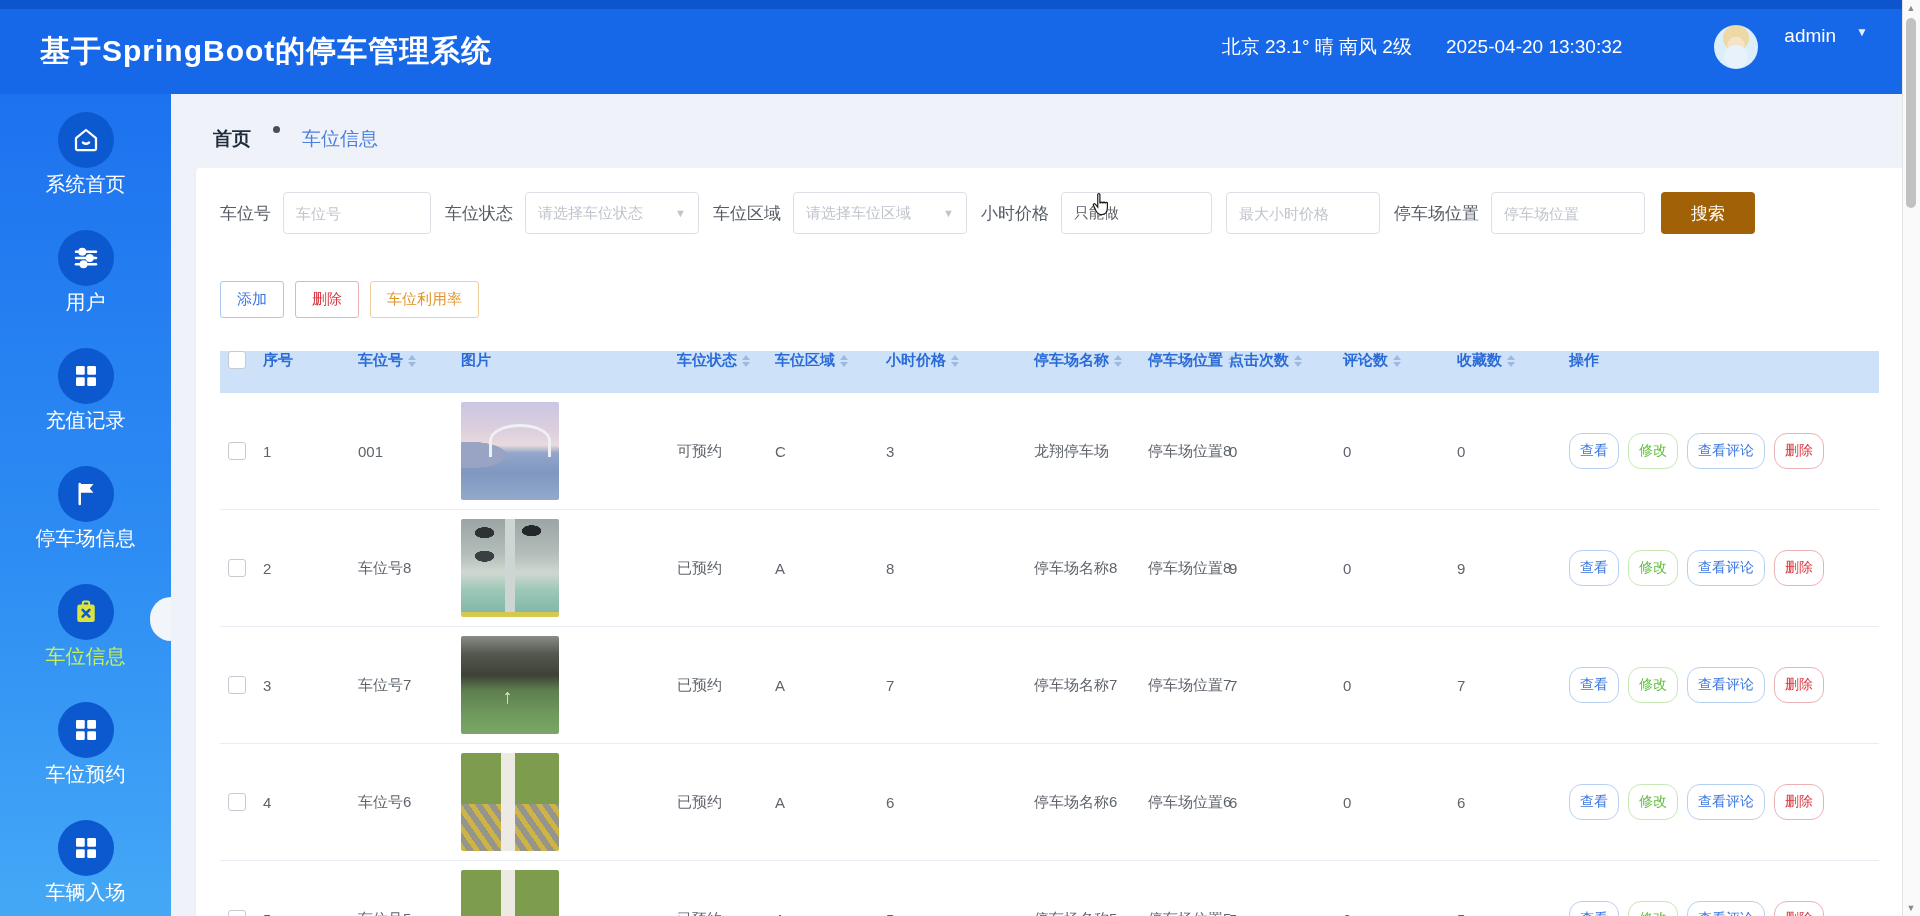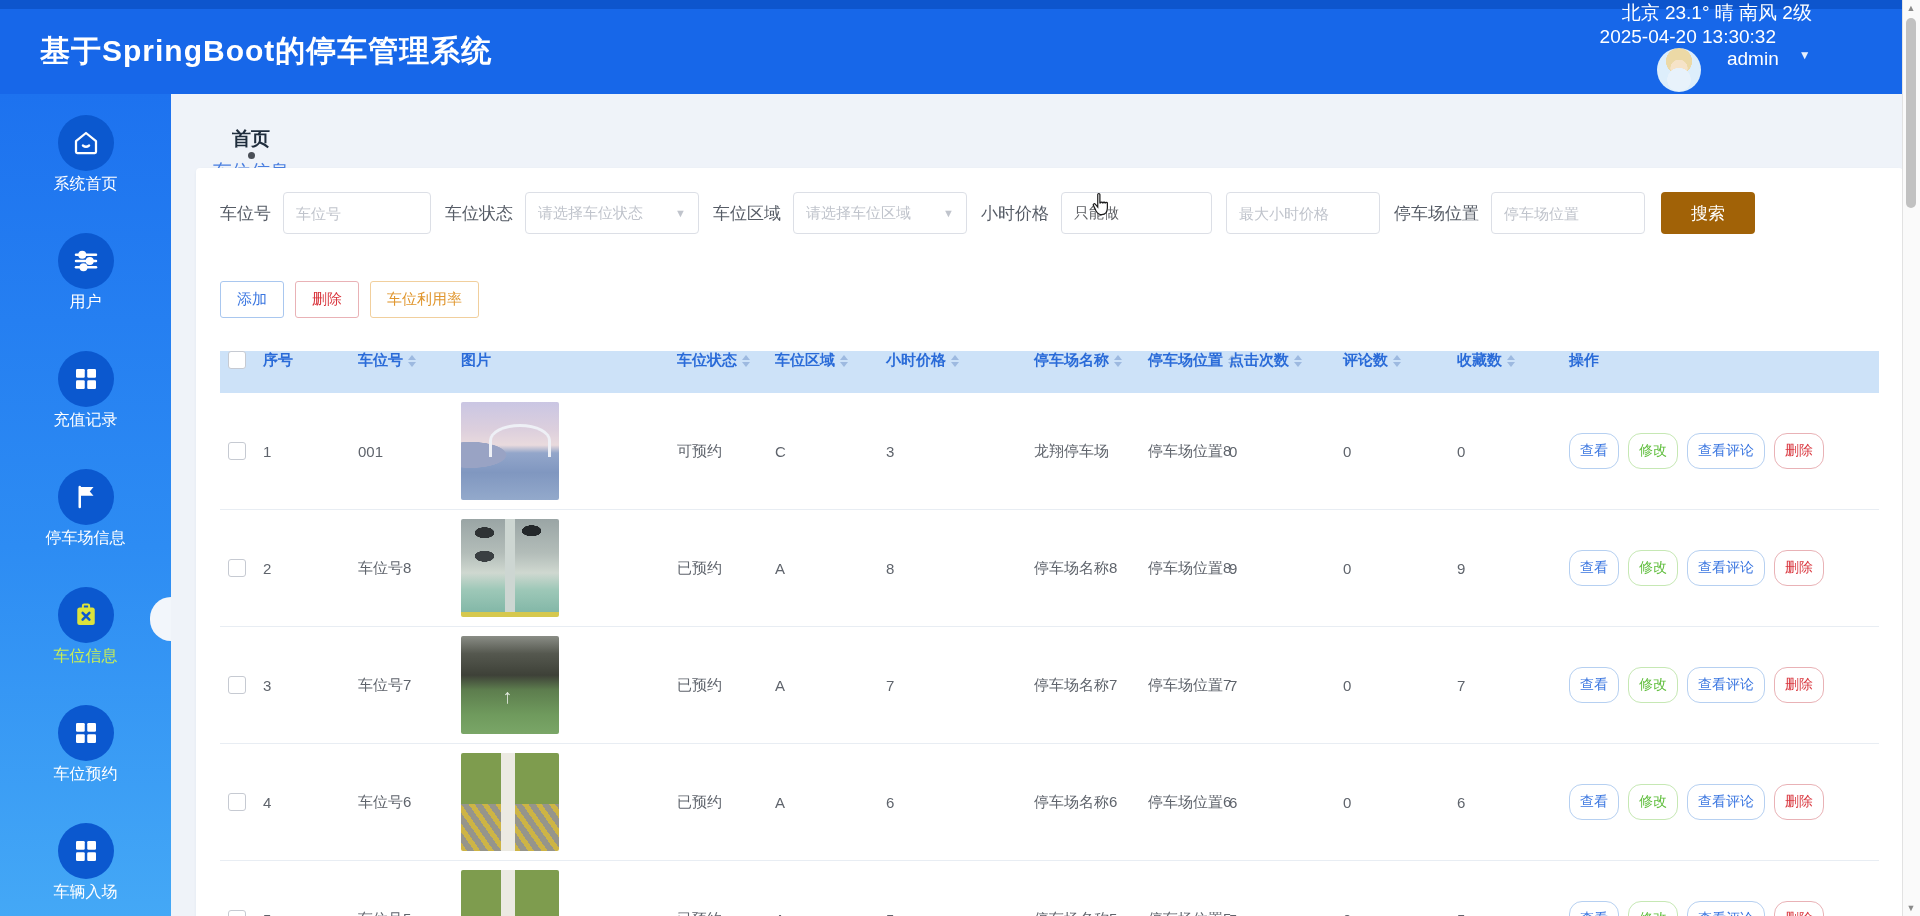--- a/index.html
+++ b/index.html
@@ -3,21 +3,21 @@
 <meta charset="utf-8">
 <style>
   html,body{margin:0;padding:0;}
   body{width:1920px;height:916px;overflow:hidden;position:relative;
        font-family:"Liberation Sans","DejaVu Sans",sans-serif;background:#eff3f9;}
 
   
   .topbar{position:absolute;left:0;top:0;width:1920px;height:94px;background:#1767e9;z-index:5;}
   .topbar-strip{position:absolute;left:0;top:0;width:100%;height:9px;background:#0d55cd;}
   .app-title{position:absolute;left:40px;top:31px;color:#ffffff;font-size:30px;font-weight:bold;letter-spacing:1px;}
-  .topbar-right{position:absolute;right:52px;top:0;height:94px;display:flex;align-items:center;color:#ffffff;font-size:19px;flex-direction:column;}
+  .topbar-right{position:absolute;right:52px;top:0;height:94px;display:flex;align-items:center;color:#ffffff;font-size:19px;}
   .weather{margin-right:34px;}
   .datetime{margin-right:92px;}
   .user-chip{display:flex;align-items:flex-start;cursor:pointer;gap:12px;}
   .avatar{width:44px;height:44px;border-radius:50%;margin-right:14px;
           background:
             radial-gradient(circle at 50% 72%, #e8f2fb 0 30%, transparent 31%),
             radial-gradient(circle at 50% 46%, #f6e3c8 0 26%, transparent 27%),
             radial-gradient(circle at 50% 30%, #ecd9a6 0 34%, transparent 35%),
             #ddeefb;}
   .ucaret{font-size:12px;margin-left:8px;opacity:.9;}
@@ -28,27 +28,27 @@
   .sarrow.up{top:3px;}
   .sarrow.down{bottom:3px;}
   .sthumb{position:absolute;left:3px;top:18px;width:10px;height:190px;background:#c1c1c1;border-radius:6px;}
 
   
   .sidebar{position:absolute;left:0;top:94px;width:171px;height:822px;
            background:linear-gradient(180deg,#1d72ef 0%,#2d8cf3 55%,#44a8f6 100%);z-index:4;}
   .side-item{height:115px;display:flex;flex-direction:column;align-items:center;justify-content:center;position:relative;cursor:pointer;margin-top:3px;}
   .side-icon{width:56px;height:56px;border-radius:50%;background:#0b58cf;display:flex;align-items:center;justify-content:center;}
   .side-icon svg{width:30px;height:30px;}
-  .side-label{margin-top:3px;color:#ffffff;font-size:16px;}
+  .side-label{margin-top:3px;color:#ffffff;font-size:20px;}
   .side-item.active .side-label{color:#c8ef55;}
   .notch{position:absolute;right:0;top:50%;margin-top:-30px;width:21px;height:44px;background:#f2f6fb;border-radius:44px 0 0 44px;}
 
   
   .content{position:absolute;left:171px;top:94px;width:1732px;height:822px;}
-  .breadcrumb{position:absolute;left:42px;top:32px;display:flex;align-items:center;font-size:19px;flex-direction:column;}
+  .breadcrumb{position:absolute;left:42px;top:32px;display:flex;font-size:19px;}
   .bc-home{color:#1f2d3d;font-weight:bold;cursor:pointer;}
   .bc-dot{width:7px;height:7px;border-radius:50%;background:#4a4f57;margin:0 22px;}
   .bc-cur{color:#4a7fe0;cursor:pointer;}
 
   .panel{position:absolute;left:25px;top:74px;width:1707px;height:760px;background:#ffffff;border-radius:4px;box-shadow:0 1px 3px rgba(30,60,120,.06);}
 
   
   .filter-row{display:flex;align-items:center;padding:24px 24px 0 24px;}
   .flabel{font-size:17px;color:#565c66;white-space:nowrap;margin-right:12px;}
   .finput,.fselect{height:40px;border:1px solid #dcdfe6;border-radius:4px;background:#fff;

